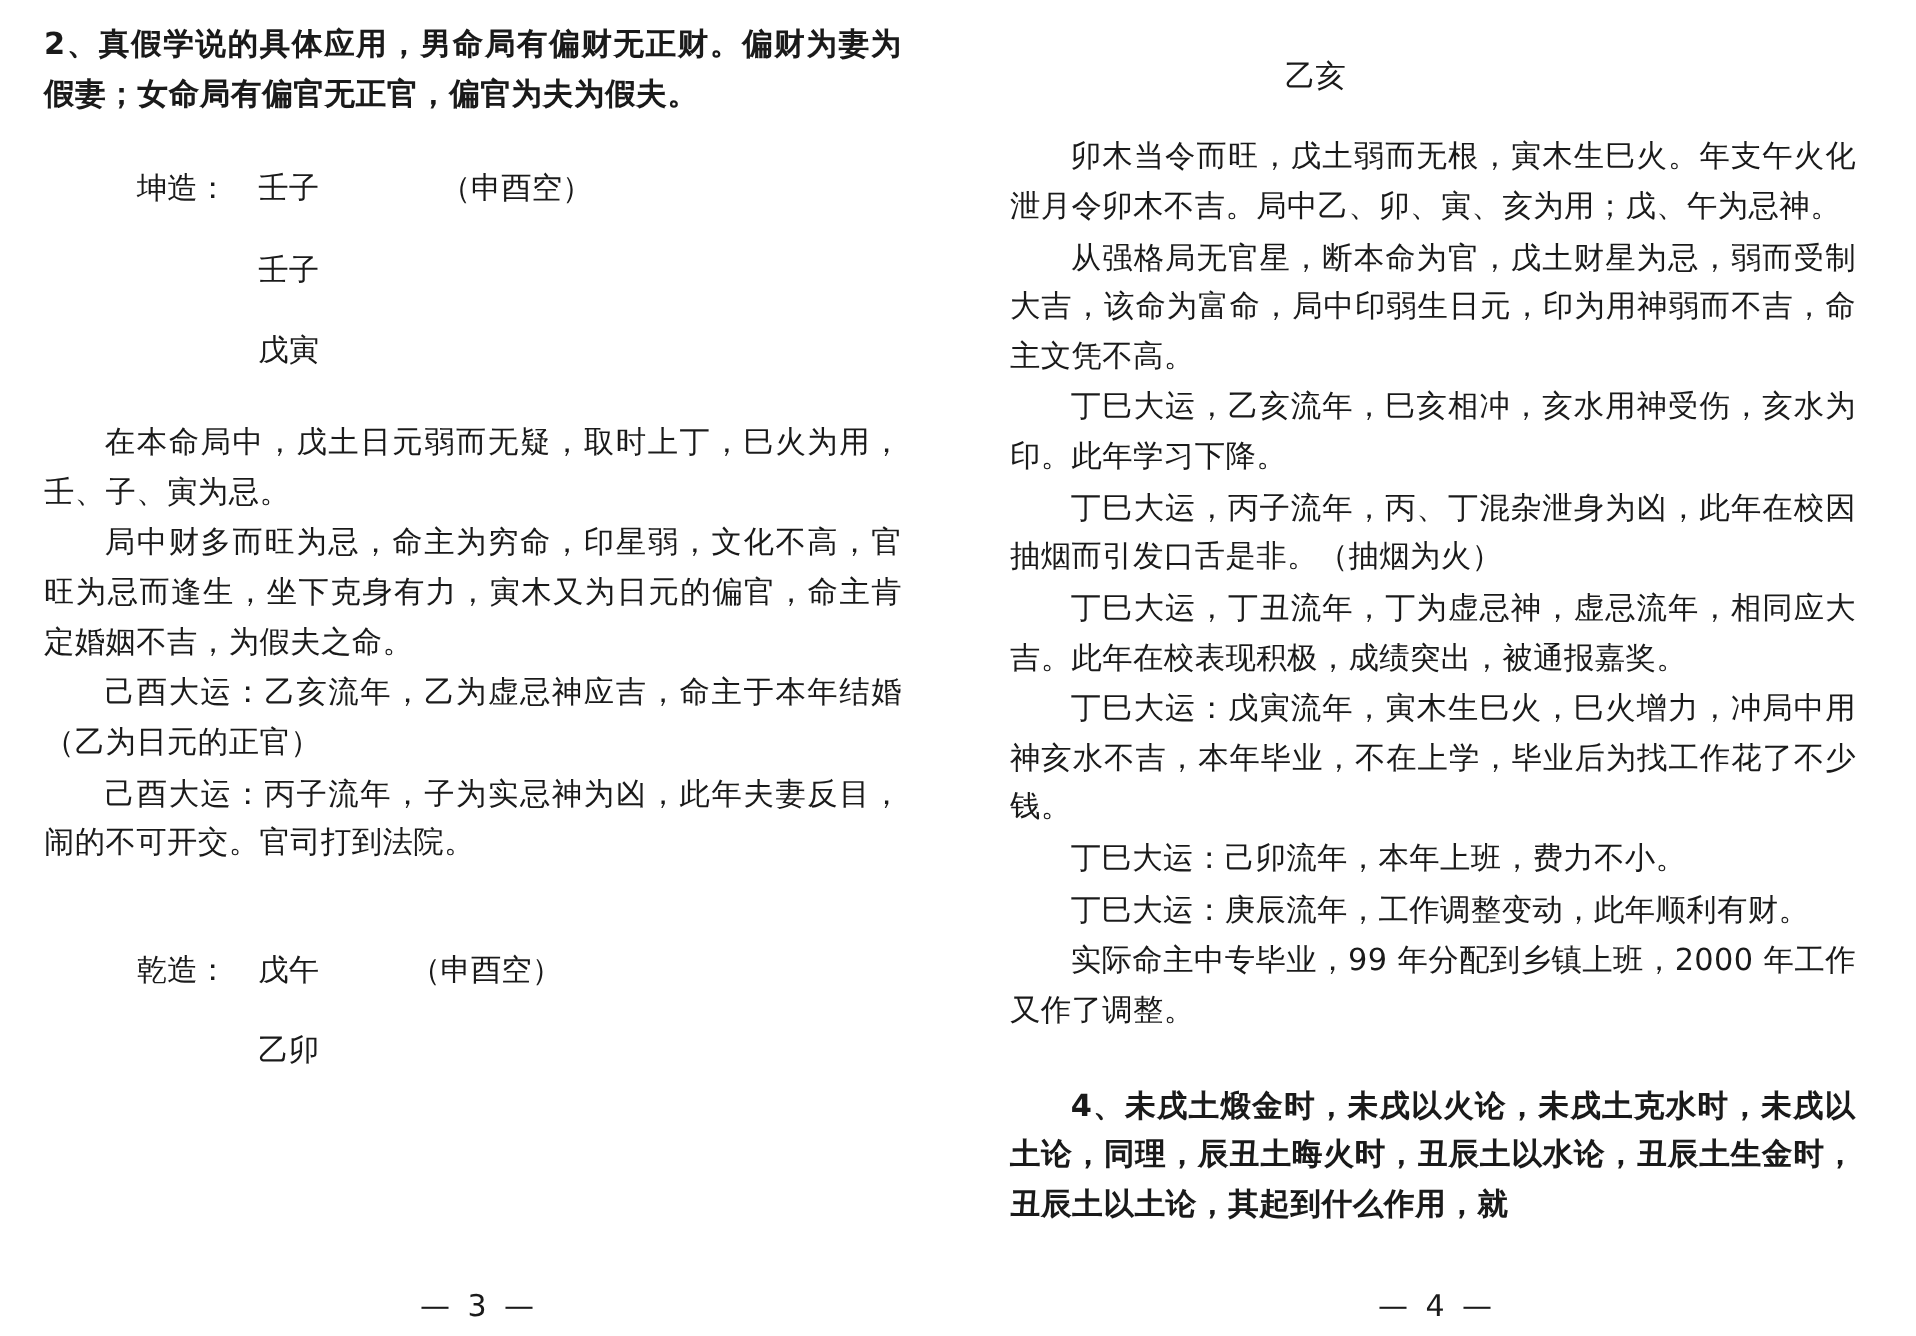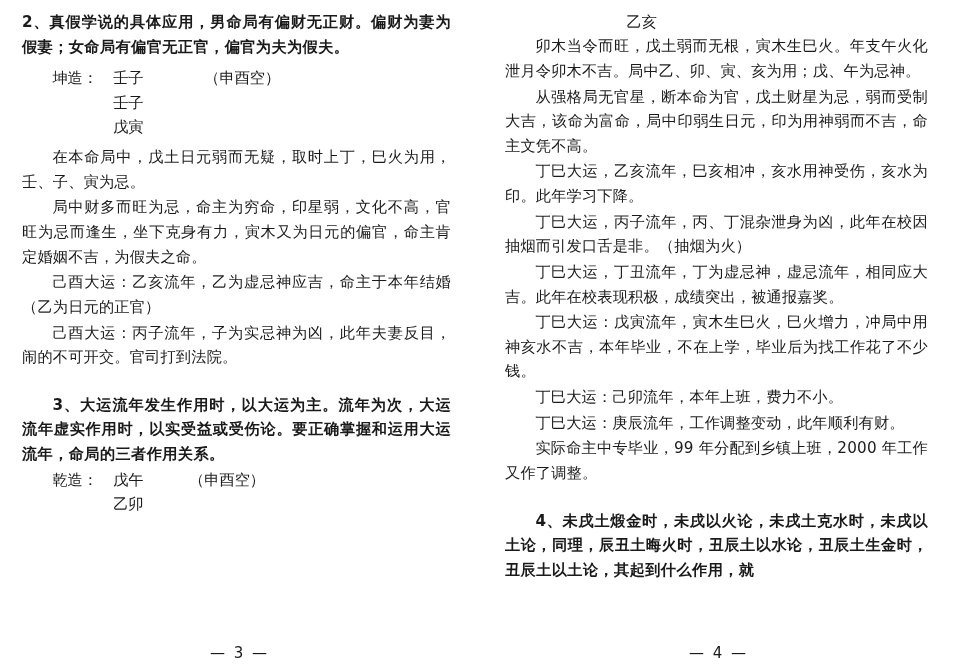--- a/index.html
+++ b/index.html
@@ -45,21 +45,21 @@
   .indent {
     text-indent: 2em;
   }
   .bold {
     font-weight: 700;
     letter-spacing: 0.4px;
   }
   .chart-line {
     font-size: 15.2px;
     line-height: 1.6;
-    margin: 0;
+    margin: 16px;
     white-space: pre;
   }
   .spacer-sm { height: 6px; }
   .spacer-lg { height: 22px; }
   .pagenum {
     position: absolute;
     bottom: 6px;
     width: 100%;
     left: 0;
     text-align: center;
@@ -79,21 +79,20 @@
     <div class="spacer-sm"></div>
     <p class="chart-line">　　坤造：　壬子　　　　（申酉空）</p>
     <p class="chart-line">　　　　　　壬子</p>
     <p class="chart-line">　　　　　　戊寅</p>
     <div class="spacer-sm"></div>
     <p class="para indent">在本命局中，戊土日元弱而无疑，取时上丁，巳火为用，壬、子、寅为忌。</p>
     <p class="para indent">局中财多而旺为忌，命主为穷命，印星弱，文化不高，官旺为忌而逢生，坐下克身有力，寅木又为日元的偏官，命主肯定婚姻不吉，为假夫之命。</p>
     <p class="para indent">己酉大运：乙亥流年，乙为虚忌神应吉，命主于本年结婚（乙为日元的正官）</p>
     <p class="para indent">己酉大运：丙子流年，子为实忌神为凶，此年夫妻反目，闹的不可开交。官司打到法院。</p>
     <div class="spacer-lg"></div>
-    <p class="para bold indent">3、大运流年发生作用时，以大运为主。流年为次，大运流年虚实作用时，以实受益或受伤论。要正确掌握和运用大运流年，命局的三者作用关系。</p>
     <p class="chart-line">　　乾造：　戊午　　　（申酉空）</p>
     <p class="chart-line">　　　　　　乙卯</p>
     <div class="pagenum">— 3 —</div>
   </div>
 
   <div class="col col-right">
     <p class="chart-line">　　　　　　　　乙亥</p>
     <p class="para indent">卯木当令而旺，戊土弱而无根，寅木生巳火。年支午火化泄月令卯木不吉。局中乙、卯、寅、亥为用；戊、午为忌神。</p>
     <p class="para indent">从强格局无官星，断本命为官，戊土财星为忌，弱而受制大吉，该命为富命，局中印弱生日元，印为用神弱而不吉，命主文凭不高。</p>
     <p class="para indent">丁巳大运，乙亥流年，巳亥相冲，亥水用神受伤，亥水为印。此年学习下降。</p>

